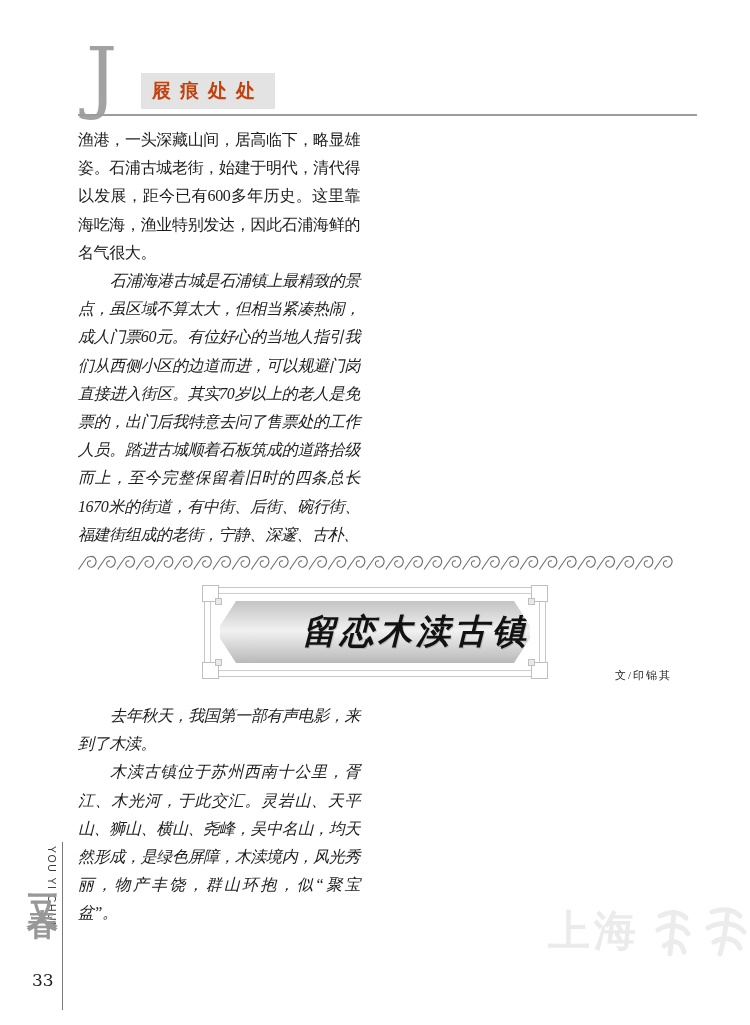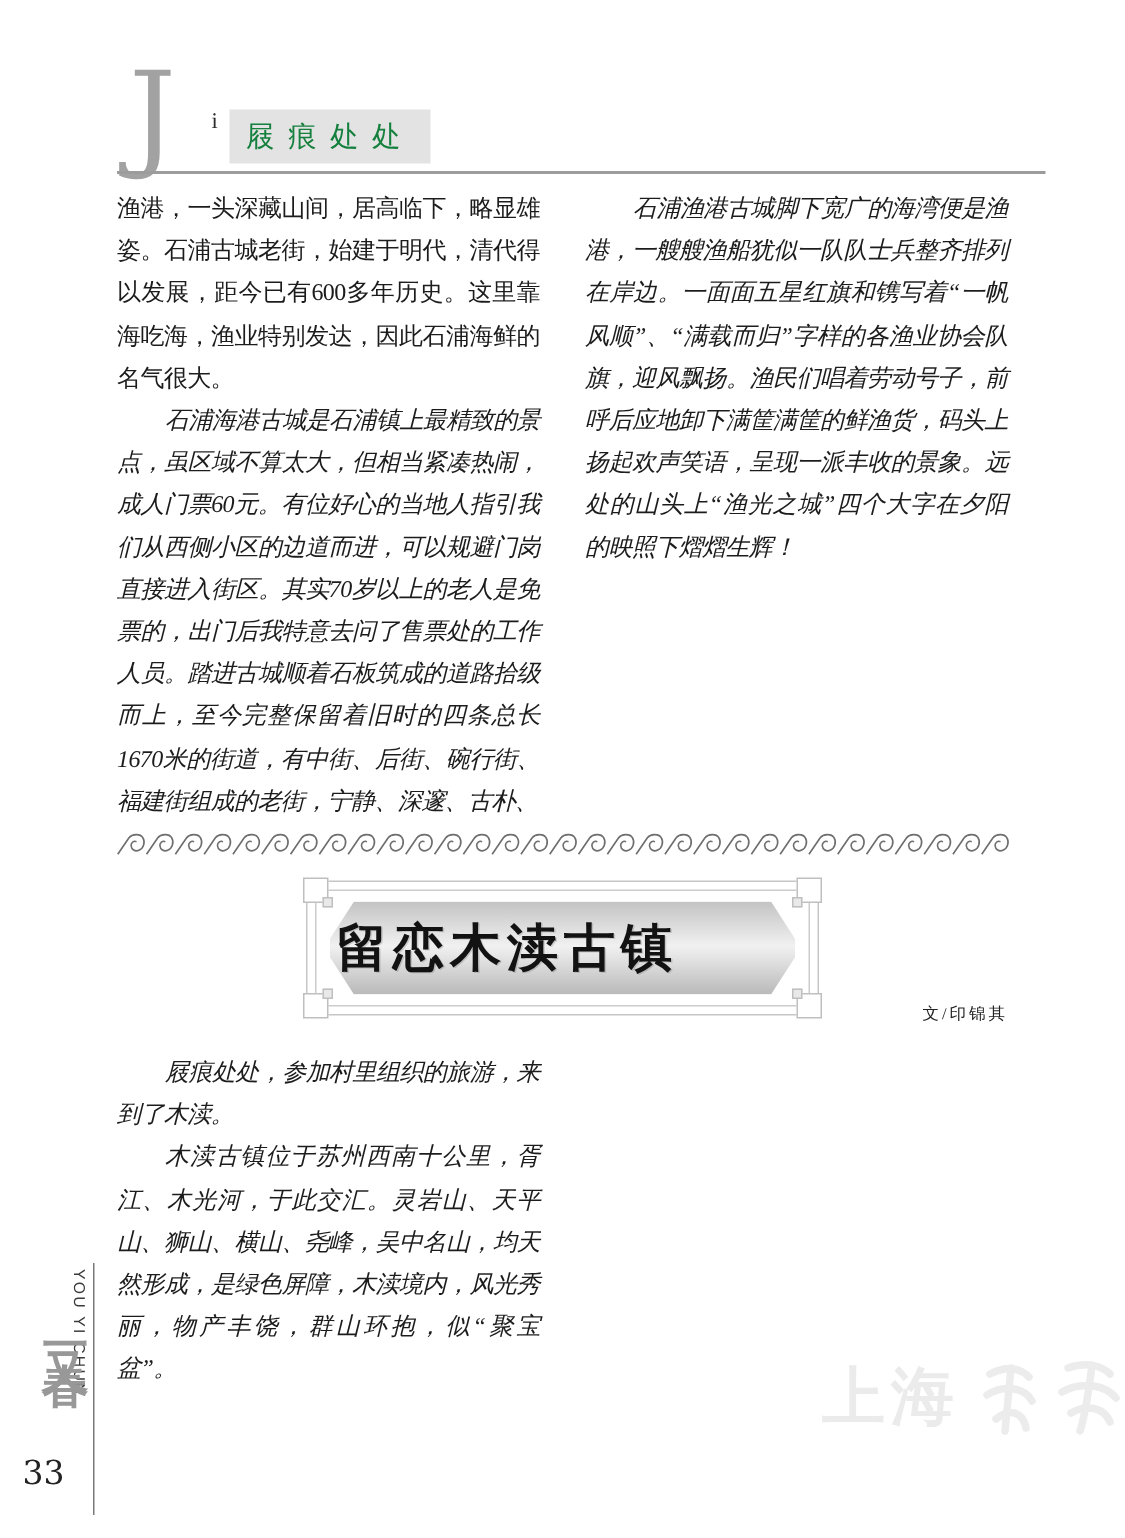--- a/index.html
+++ b/index.html
@@ -15,23 +15,23 @@
     font-family:"DejaVu Serif", serif; font-size:78px; line-height:1;
     color:#a2a2a2;
   }
   .masthead-pinyin {
     position:absolute; left:141px; top:53px;
     font-size:15px; letter-spacing:2.5px; color:#2a2a2a;
     font-family:"Liberation Serif", serif;
     margin-top:20px;
   }
   .masthead-column {
-    position:absolute; left:153px; top:73px;
+    position:absolute; left:141px; top:73px;
     background:#e3e3e3; padding:5px 11px;
-    font-size:19px; font-weight:normal; letter-spacing:9px; color:#15803d;
+    font-size:19px; font-weight:bold; letter-spacing:9px; color:#c2410c;
   }
   .header-rule {
     position:absolute; left:78px; top:114px; width:619px; height:2px;
     background:#9c9c9c;
   }
 
   
   .cols { position:absolute; left:78px; width:594px; display:flex; gap:30px; }
   .cols-top { top:126px; }
   .cols-bottom { top:702px; }
@@ -55,21 +55,21 @@
     border:1px solid #bfbfbf; background:#e9e9e9; }
   .tf-corner.tl { left:-3px; top:-3px; }  .tf-corner.tl::after { right:-4px; bottom:-4px; }
   .tf-corner.tr { right:-3px; top:-3px; } .tf-corner.tr::after { left:-4px; bottom:-4px; }
   .tf-corner.bl { left:-3px; bottom:-3px; } .tf-corner.bl::after { right:-4px; top:-4px; }
   .tf-corner.br { right:-3px; bottom:-3px; } .tf-corner.br::after { left:-4px; top:-4px; }
   .banner {
     position:absolute; left:15px; right:15px; top:13px; bottom:13px;
     background:linear-gradient(180deg,#c3c3c3 0%,#f1f1f1 48%,#b9b9b9 100%);
     clip-path:polygon(16px 0%, calc(100% - 16px) 0%, 100% 40%, 100% 60%,
                       calc(100% - 16px) 100%, 16px 100%, 0% 60%, 0% 40%);
-    display:flex; align-items:center; justify-content:flex-start;
+    display:flex; align-items:center; justify-content:flex-end;font-style:italic;
   }
   .feature-title {
     font-size:34px; font-weight:bold; letter-spacing:4px; padding-left:4px;
     color:#121212; font-family:"Liberation Serif", serif;
     text-shadow:1px 1px 0 rgba(0,0,0,0.15);
   }
   .byline {
     position:absolute; left:78px; top:668px; width:594px;
     text-align:right; font-size:11px; letter-spacing:2px; color:#222222;
   }
@@ -86,40 +86,39 @@
   .sidebar-pinyin {
     position:absolute; left:46px; top:846px;
     writing-mode:vertical-rl; font-size:10.5px; letter-spacing:1.5px;
     color:#3a3a3a; font-family:"Liberation Sans", sans-serif;
   }
   .magazine-name {
     position:absolute; left:22px; top:876px;
     writing-mode:vertical-rl; font-size:31px; letter-spacing:4px;
     color:#989898; font-family:"DejaVu Serif", serif; font-weight:bold;
   }
-  .page-number { position:absolute; left:15px; top:970px;
-    font-size:22px; color:#222222; font-family:"DejaVu Serif", serif; }
+  .page-number { position:absolute; left:32px; top:970px;
+    font-size:17px; color:#222222; font-family:"DejaVu Serif", serif; }
 </style>
 </head>
 <body>
 
 <div class="page">
 
   <div class="masthead-initial">J</div>
   <div class="masthead-pinyin">i hen chu chu</div>
   <div class="masthead-column">屐痕处处</div>
   <div class="header-rule"></div>
 
   <div class="cols cols-top">
     <div class="col">
       <p>渔港，一头深藏山间，居高临下，略显雄姿。石浦古城老街，始建于明代，清代得以发展，距今已有600多年历史。这里靠海吃海，渔业特别发达，因此石浦海鲜的名气很大。</p>
       <p class="indent">石浦海港古城是石浦镇上最精致的景点，虽区域不算太大，但相当紧凑热闹，成人门票60元。有位好心的当地人指引我们从西侧小区的边道而进，可以规避门岗直接进入街区。其实70岁以上的老人是免票的，出门后我特意去问了售票处的工作人员。踏进古城顺着石板筑成的道路拾级而上，至今完整保留着旧时的四条总长1670米的街道，有中街、后街、碗行街、福建街组成的老街，宁静、深邃、古朴、</p>
     </div>
     <div class="col">
-      <p class="indent">石浦渔港古城脚下宽广的海湾便是渔港，一艘艘渔船犹似一队队士兵整齐排列在岸边。一面面五星红旗和镌写着“一帆风顺”、“满载而归”字样的各渔业协会队旗，迎风飘扬。渔民们唱着劳动号子，前呼后应地卸下满筐满筐的鲜渔货，码头上扬起欢声笑语，呈现一派丰收的景象。远处的山头上“渔光之城”四个大字在夕阳的映照下熠熠生辉！</p>
     </div>
   </div>
 
   <svg class="divider" viewBox="0 0 596 18" xmlns="http://www.w3.org/2000/svg">
     <defs>
       <path id="swirl-motif" d="M0.5 14.5 L8 3.5 C10 0.9 15.5 0.6 17.2 3.4 C19 6.3 17.8 10.6 14.6 11.9 C12 12.9 9.6 11.2 9.4 8.8 C9.2 6.7 11.2 5.3 13 6.1" fill="none" stroke="#6e6e6e" stroke-width="1.1"></path>
     </defs>
   <use href="#swirl-motif" x="0"></use>
       <use href="#swirl-motif" x="19.2"></use>
       <use href="#swirl-motif" x="38.4"></use>
@@ -160,21 +159,21 @@
     <div class="tf-corner bl"></div>
     <div class="tf-corner br"></div>
     <div class="banner">
       <span class="feature-title">留恋木渎古镇</span>
     </div>
   </div>
   <div class="byline">文/印锦其</div>
 
   <div class="cols cols-bottom">
     <div class="col">
-      <p class="indent">屐痕处处，参加村里组织的旅游，来到了木渎。</p>
+      <p class="indent">去年秋天，我国第一部有声电影，来到了木渎。</p>
       <p class="indent">木渎古镇位于苏州西南十公里，胥江、木光河，于此交汇。灵岩山、天平山、狮山、横山、尧峰，吴中名山，均天然形成，是绿色屏障，木渎境内，风光秀丽，物产丰饶，群山环抱，似“聚宝盆”。</p>
     </div>
   </div>
 
   <div class="watermark">
     <span class="watermark-text">上海</span>
     <svg width="100" height="58" viewBox="0 0 100 58">
       <g fill="none" stroke="#ececec" stroke-width="5" stroke-linecap="round">
         <path d="M10 14 C22 8 30 10 36 16 M8 28 C20 20 34 24 38 32 M14 44 C24 36 32 40 34 50 M24 10 L20 52"></path>
         <path d="M62 10 C74 6 84 8 90 14 M58 26 C72 18 88 22 94 30 M64 40 C74 34 86 36 90 46 M78 8 C76 24 74 40 70 52"></path>

